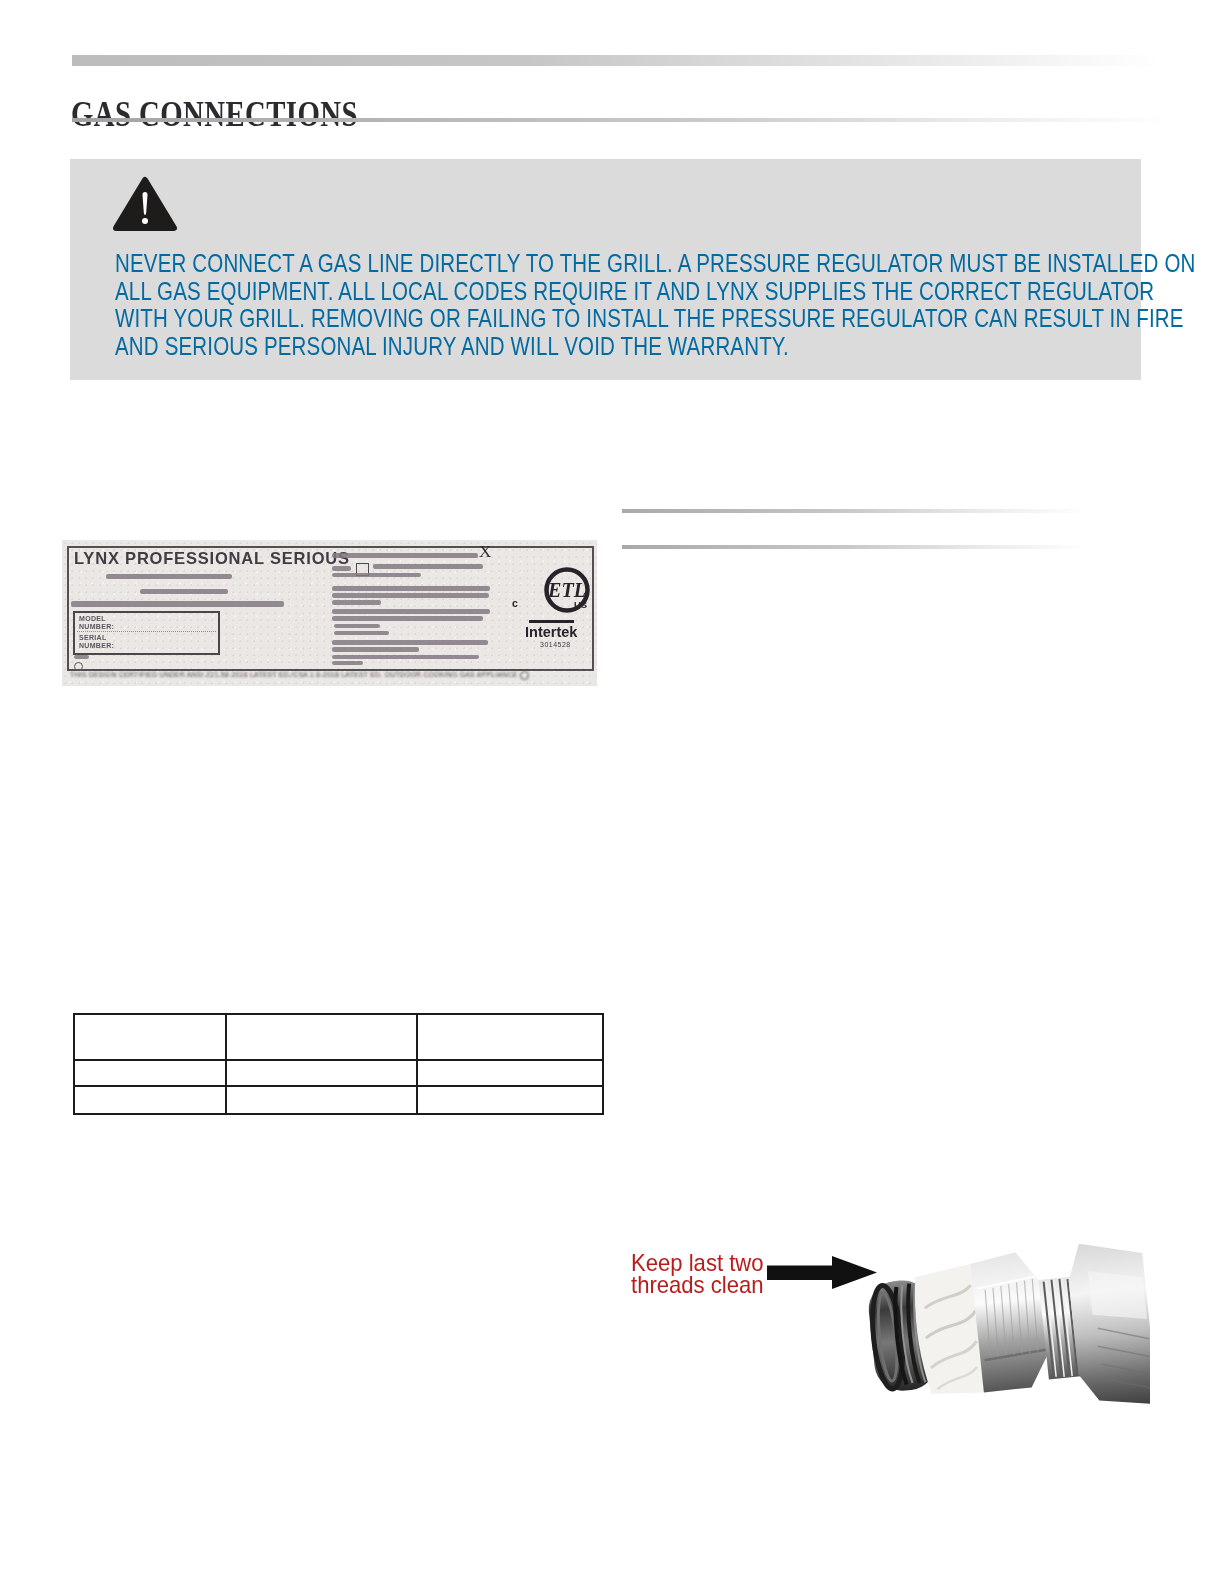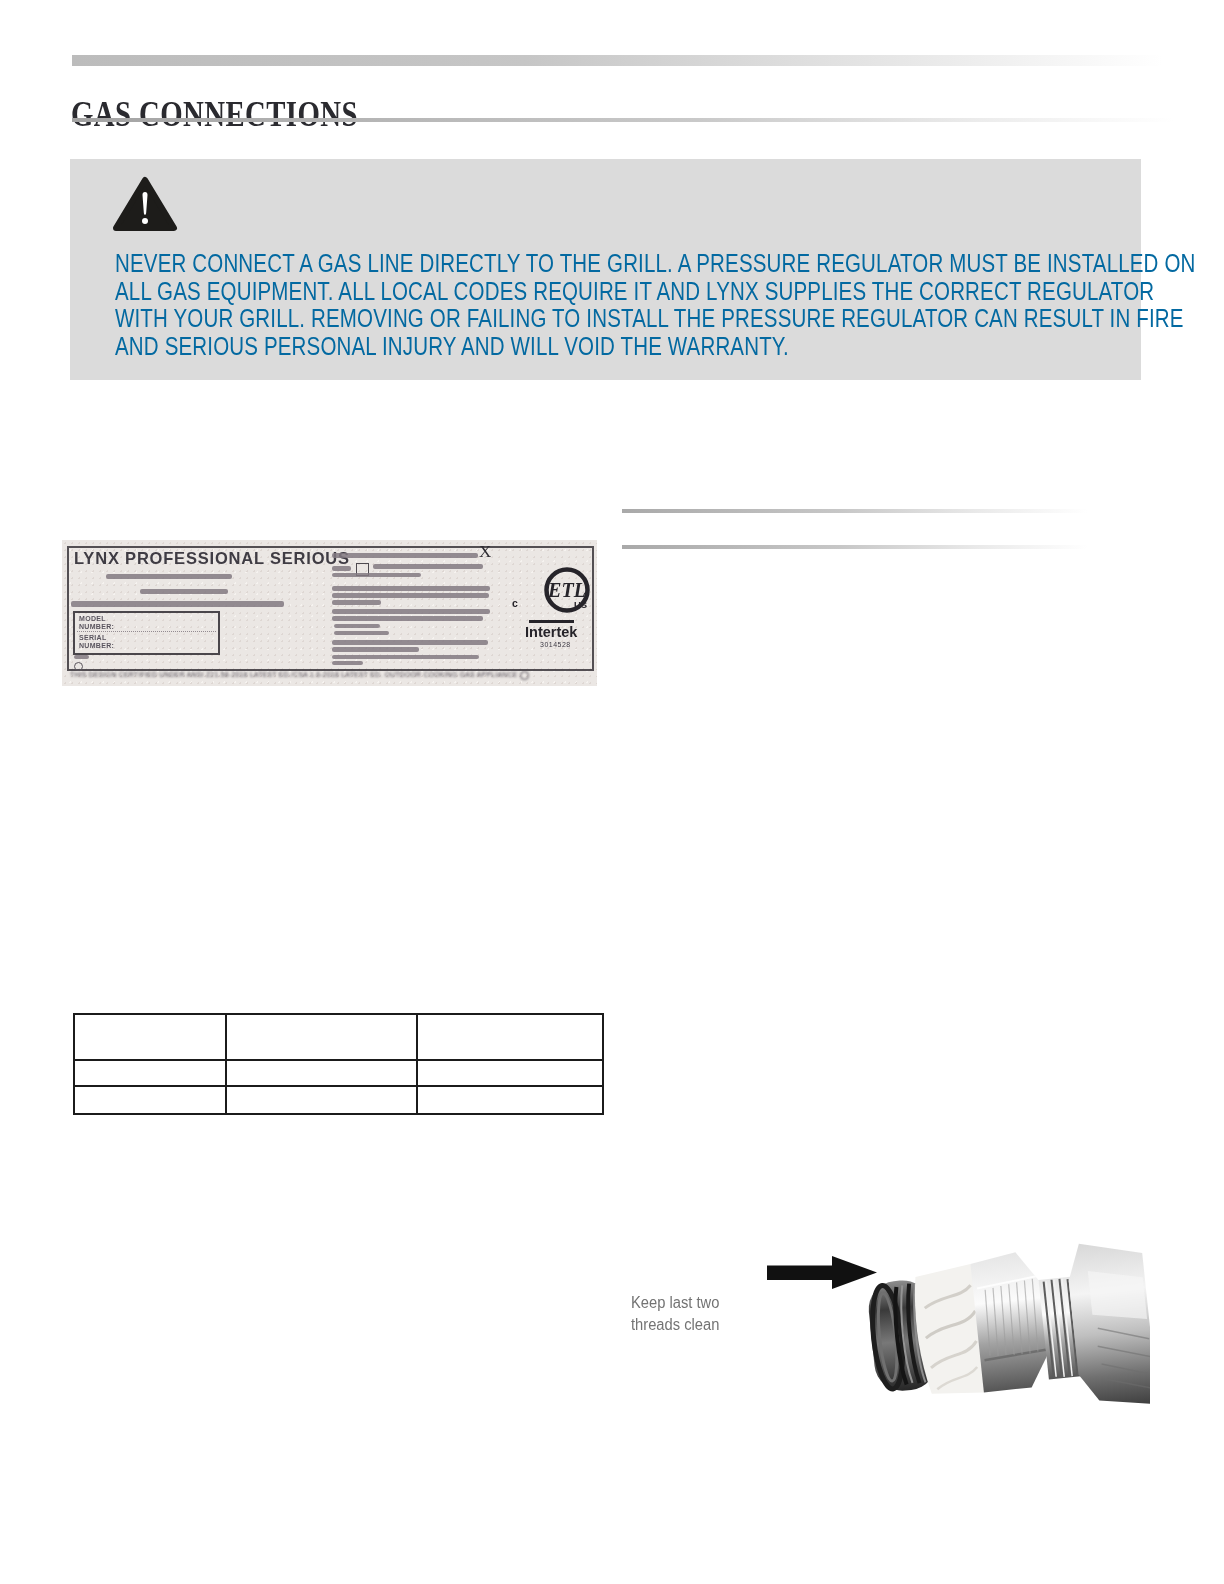--- a/index.html
+++ b/index.html
@@ -54,21 +54,21 @@
 
   
   .spec-table{left:73px;top:1013px;border-collapse:collapse;table-layout:fixed;}
   .spec-table td{border:2.5px solid #1b1b1b;padding:0;}
   .spec-table col.c1{width:152px;} .spec-table col.c2{width:191px;} .spec-table col.c3{width:186px;}
   .spec-table tr.hdr td{height:44px;}
   .spec-table tr.r2 td{height:24px;}
   .spec-table tr.r3 td{height:26px;}
 
   
-  .fig-caption{left:631px;top:1292px;font-size:16px;line-height:22px;color:#737373;}
+  .fig-caption{left:631px;top:1252px;font-size:24px;line-height:22px;color:#b91c1c;}
   .fig-caption div{white-space:nowrap;transform:scaleX(.92);transform-origin:left top;}
   .fig-arrow{left:767px;top:1256px;width:110px;height:33px;}
   .fitting-photo{left:858px;top:1238px;width:292px;height:195px;overflow:hidden;}
 </style>
 </head>
 <body>
 
 <div class="abs top-bar"></div>
 <h1 class="abs page-title">GAS CONNECTIONS</h1>
 <div class="abs title-rule"></div>

